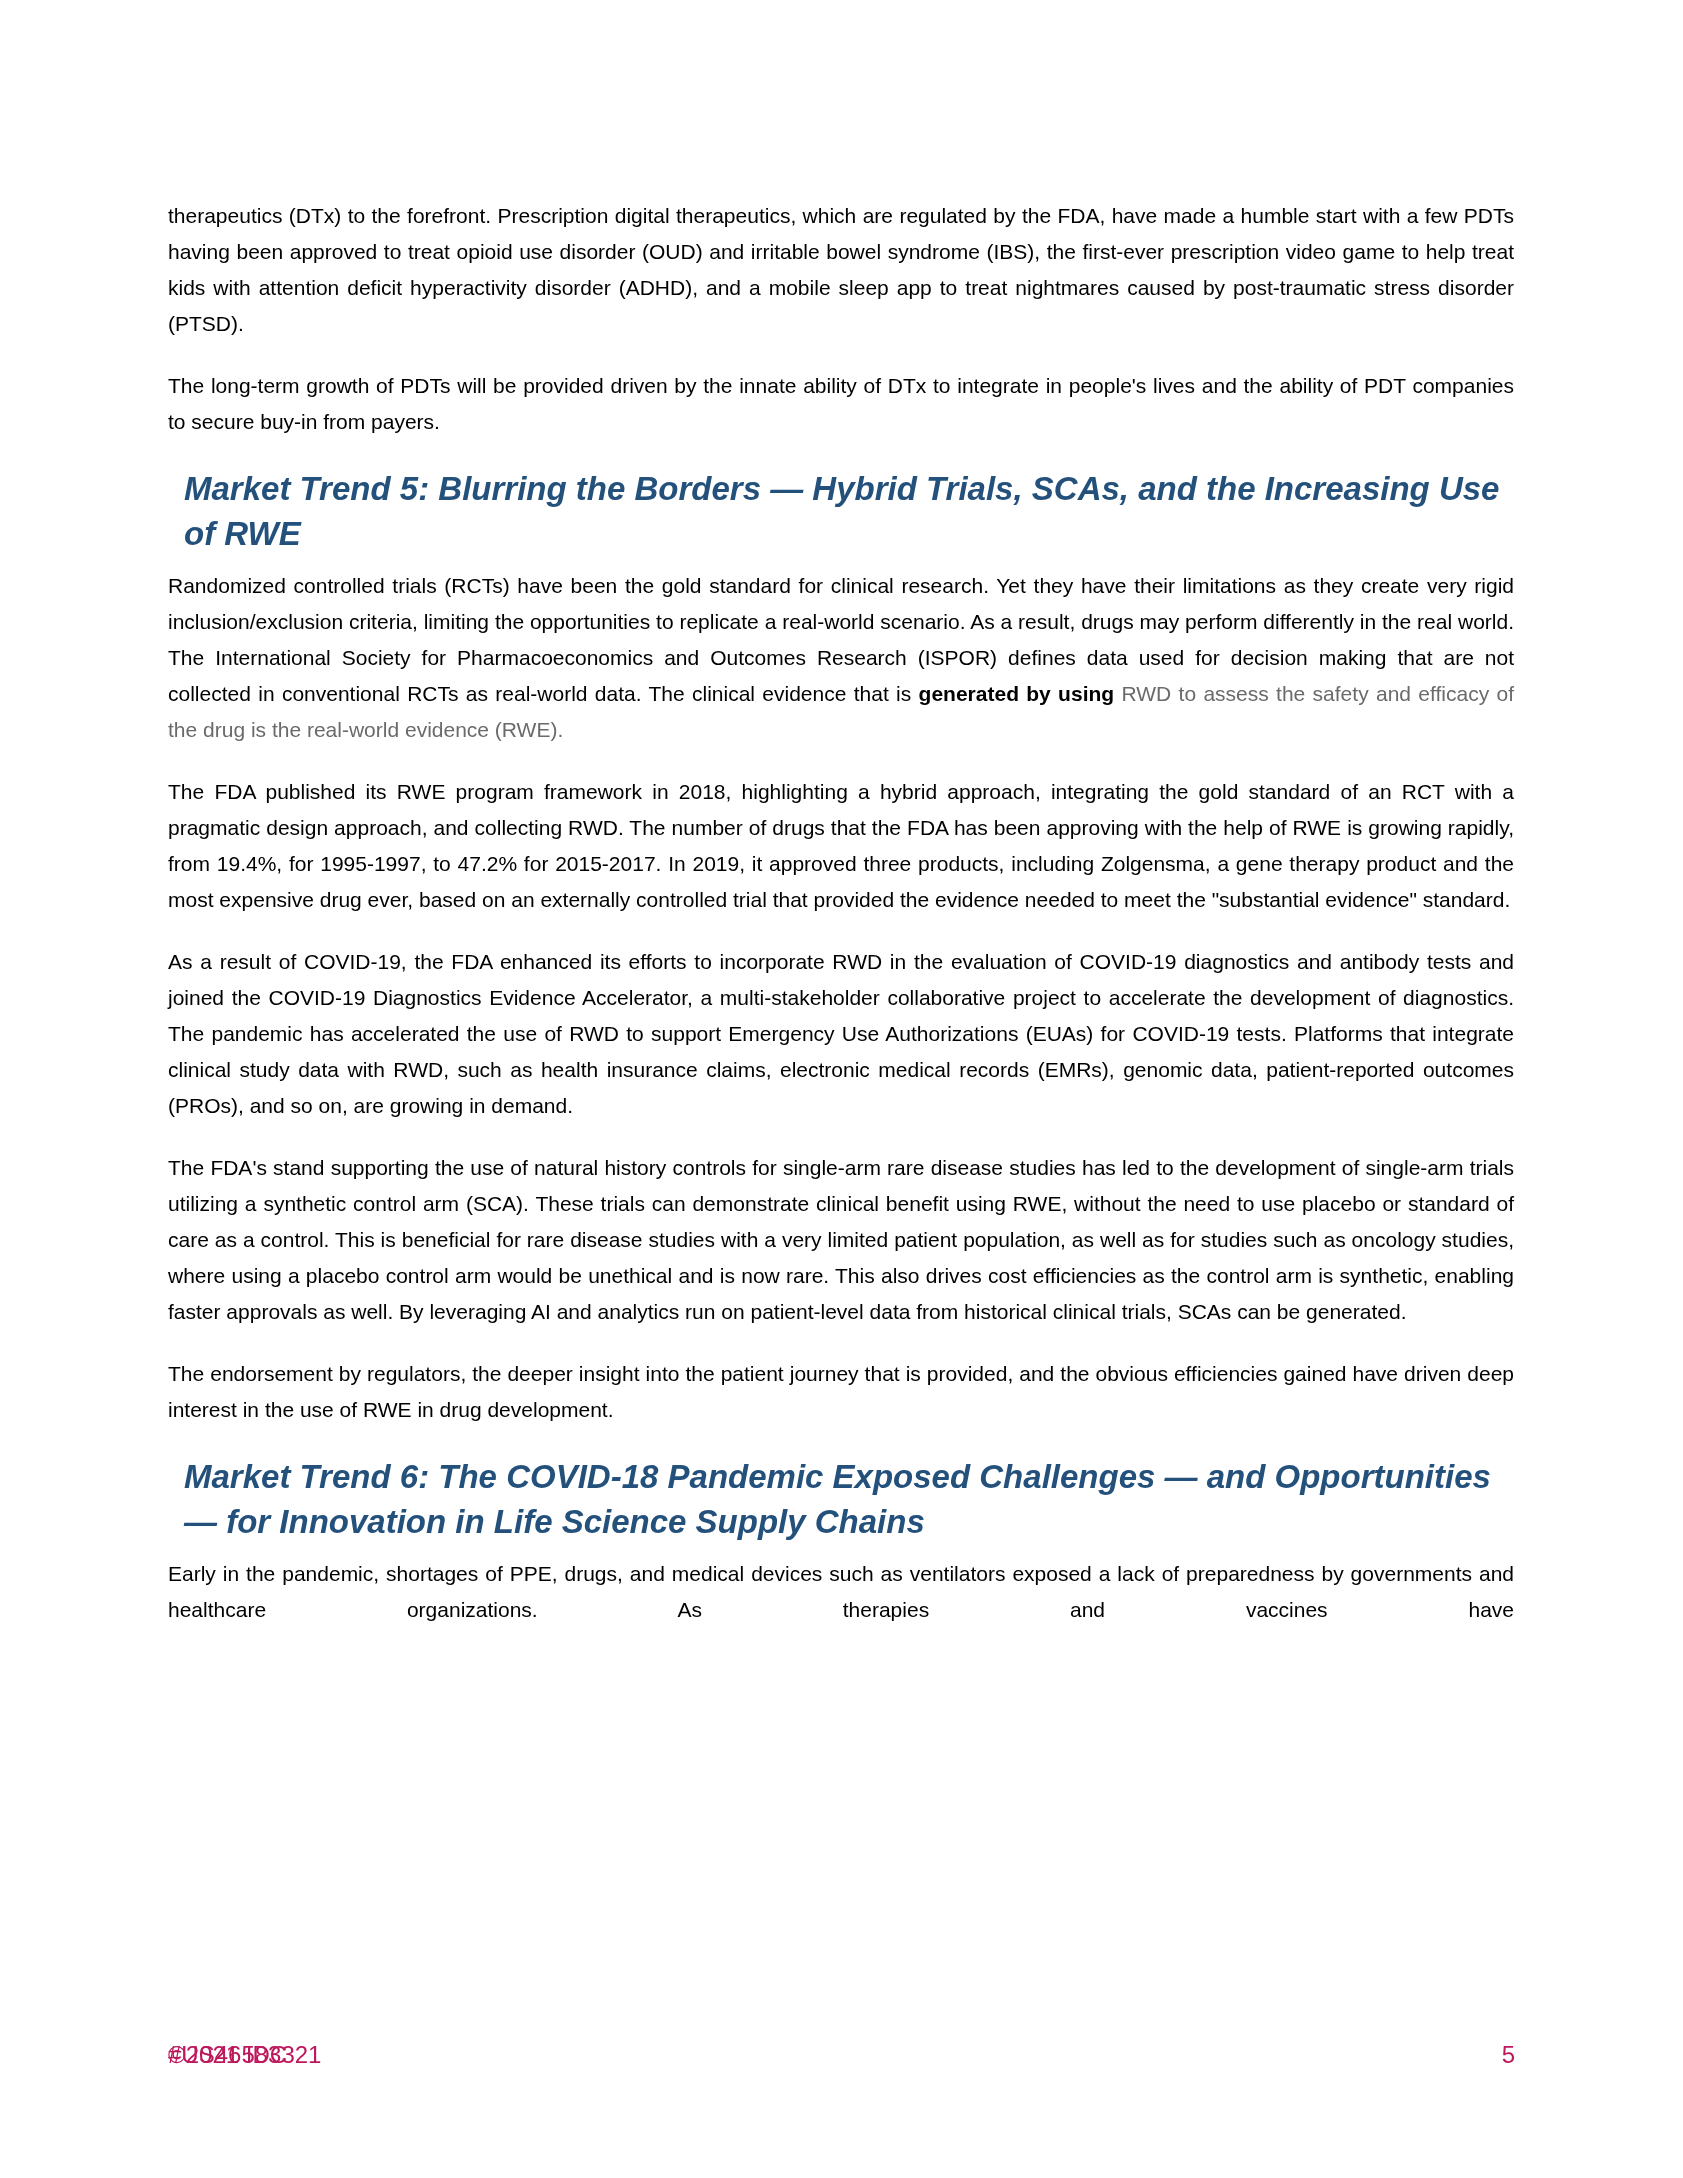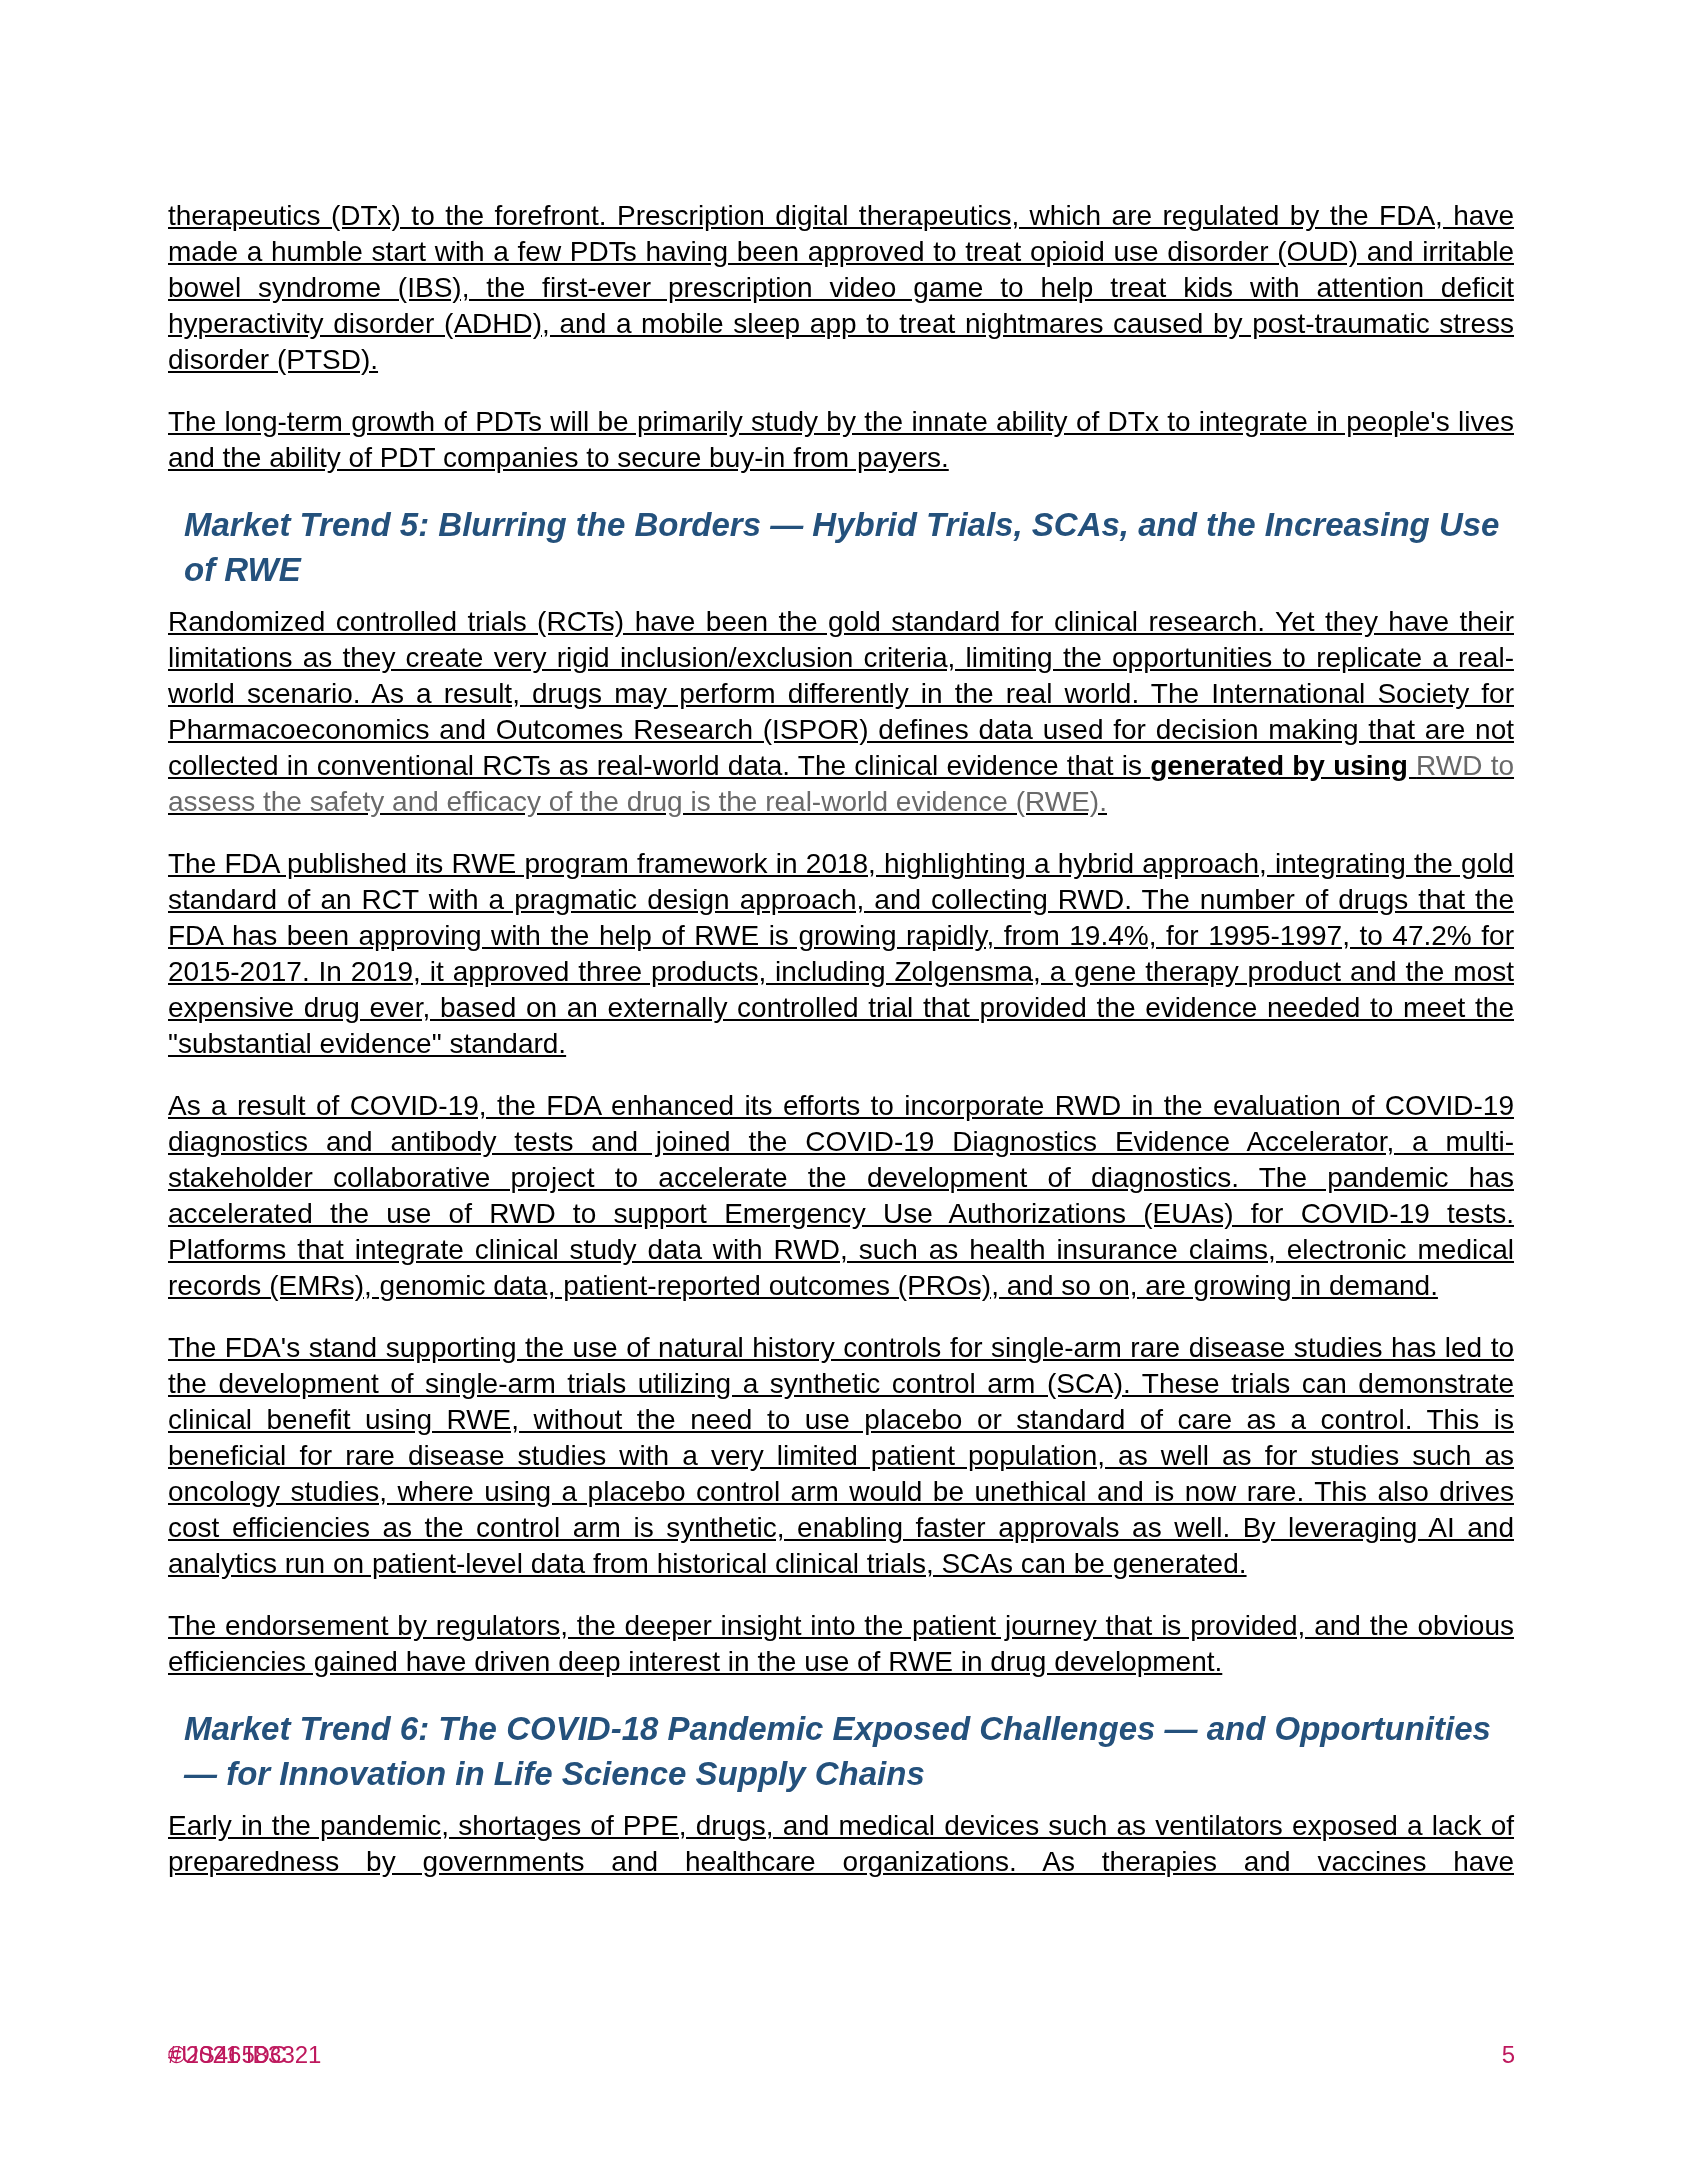--- a/index.html
+++ b/index.html
@@ -14,26 +14,25 @@
     font-family: "Liberation Sans", sans-serif;
     color: #000000;
   }
   .page-content {
     position: absolute;
     left: 168px;
     top: 198px;
     width: 1346px;
   }
   .para {
-    font-size: 28px;
+    font-size: 21px;
     line-height: 36px;
     text-align: justify;
     margin: 0 0 26px 0;
     color: #000000;
-    text-decoration: underline;
   }
   .para.justify-last {
     text-align-last: justify;
   }
   .bold-run {
     font-weight: bold;
   }
   .gray-run {
     color: #6a6a6a;
   }
@@ -73,21 +72,21 @@
     top: 0;
   }
 </style>
 </head>
 <body>
 
 <div class="page-content">
 
   <p class="para">therapeutics (DTx) to the forefront. Prescription digital therapeutics, which are regulated by the FDA, have made a humble start with a few PDTs having been approved to treat opioid use disorder (OUD) and irritable bowel syndrome (IBS), the first-ever prescription video game to help treat kids with attention deficit hyperactivity disorder (ADHD), and a mobile sleep app to treat nightmares caused by post-traumatic stress disorder (PTSD).</p>
 
-  <p class="para">The long-term growth of PDTs will be primarily study by the innate ability of DTx to integrate in people's lives and the ability of PDT companies to secure buy-in from payers.</p>
+  <p class="para">The long-term growth of PDTs will be provided driven by the innate ability of DTx to integrate in people's lives and the ability of PDT companies to secure buy-in from payers.</p>
 
   <h2 class="section-heading">Market Trend 5: Blurring the Borders — Hybrid Trials, SCAs, and the Increasing Use of RWE</h2>
 
   <p class="para"><span>Randomized controlled trials (RCTs) have been the gold standard for clinical research. Yet they have their limitations as they create very rigid inclusion/exclusion criteria, limiting the opportunities to replicate a real-world scenario. As a result, drugs may perform differently in the real world. The International Society for Pharmacoeconomics and Outcomes Research (ISPOR) defines data used for decision making that are not collected in conventional RCTs as real-world data. The clinical evidence that is </span><span class="bold-run">generated by using </span><span class="gray-run">RWD to assess the safety and efficacy of the drug is the real-world evidence (RWE).</span></p>
 
   <p class="para">The FDA published its RWE program framework in 2018, highlighting a hybrid approach, integrating the gold standard of an RCT with a pragmatic design approach, and collecting RWD. The number of drugs that the FDA has been approving with the help of RWE is growing rapidly, from 19.4%, for 1995-1997, to 47.2% for 2015-2017. In 2019, it approved three products, including Zolgensma, a gene therapy product and the most expensive drug ever, based on an externally controlled trial that provided the evidence needed to meet the "substantial evidence" standard.</p>
 
   <p class="para">As a result of COVID-19, the FDA enhanced its efforts to incorporate RWD in the evaluation of COVID-19 diagnostics and antibody tests and joined the COVID-19 Diagnostics Evidence Accelerator, a multi-stakeholder collaborative project to accelerate the development of diagnostics. The pandemic has accelerated the use of RWD to support Emergency Use Authorizations (EUAs) for COVID-19 tests. Platforms that integrate clinical study data with RWD, such as health insurance claims, electronic medical records (EMRs), genomic data, patient-reported outcomes (PROs), and so on, are growing in demand.</p>
 
   <p class="para">The FDA's stand supporting the use of natural history controls for single-arm rare disease studies has led to the development of single-arm trials utilizing a synthetic control arm (SCA). These trials can demonstrate clinical benefit using RWE, without the need to use placebo or standard of care as a control. This is beneficial for rare disease studies with a very limited patient population, as well as for studies such as oncology studies, where using a placebo control arm would be unethical and is now rare. This also drives cost efficiencies as the control arm is synthetic, enabling faster approvals as well. By leveraging AI and analytics run on patient-level data from historical clinical trials, SCAs can be generated.</p>

